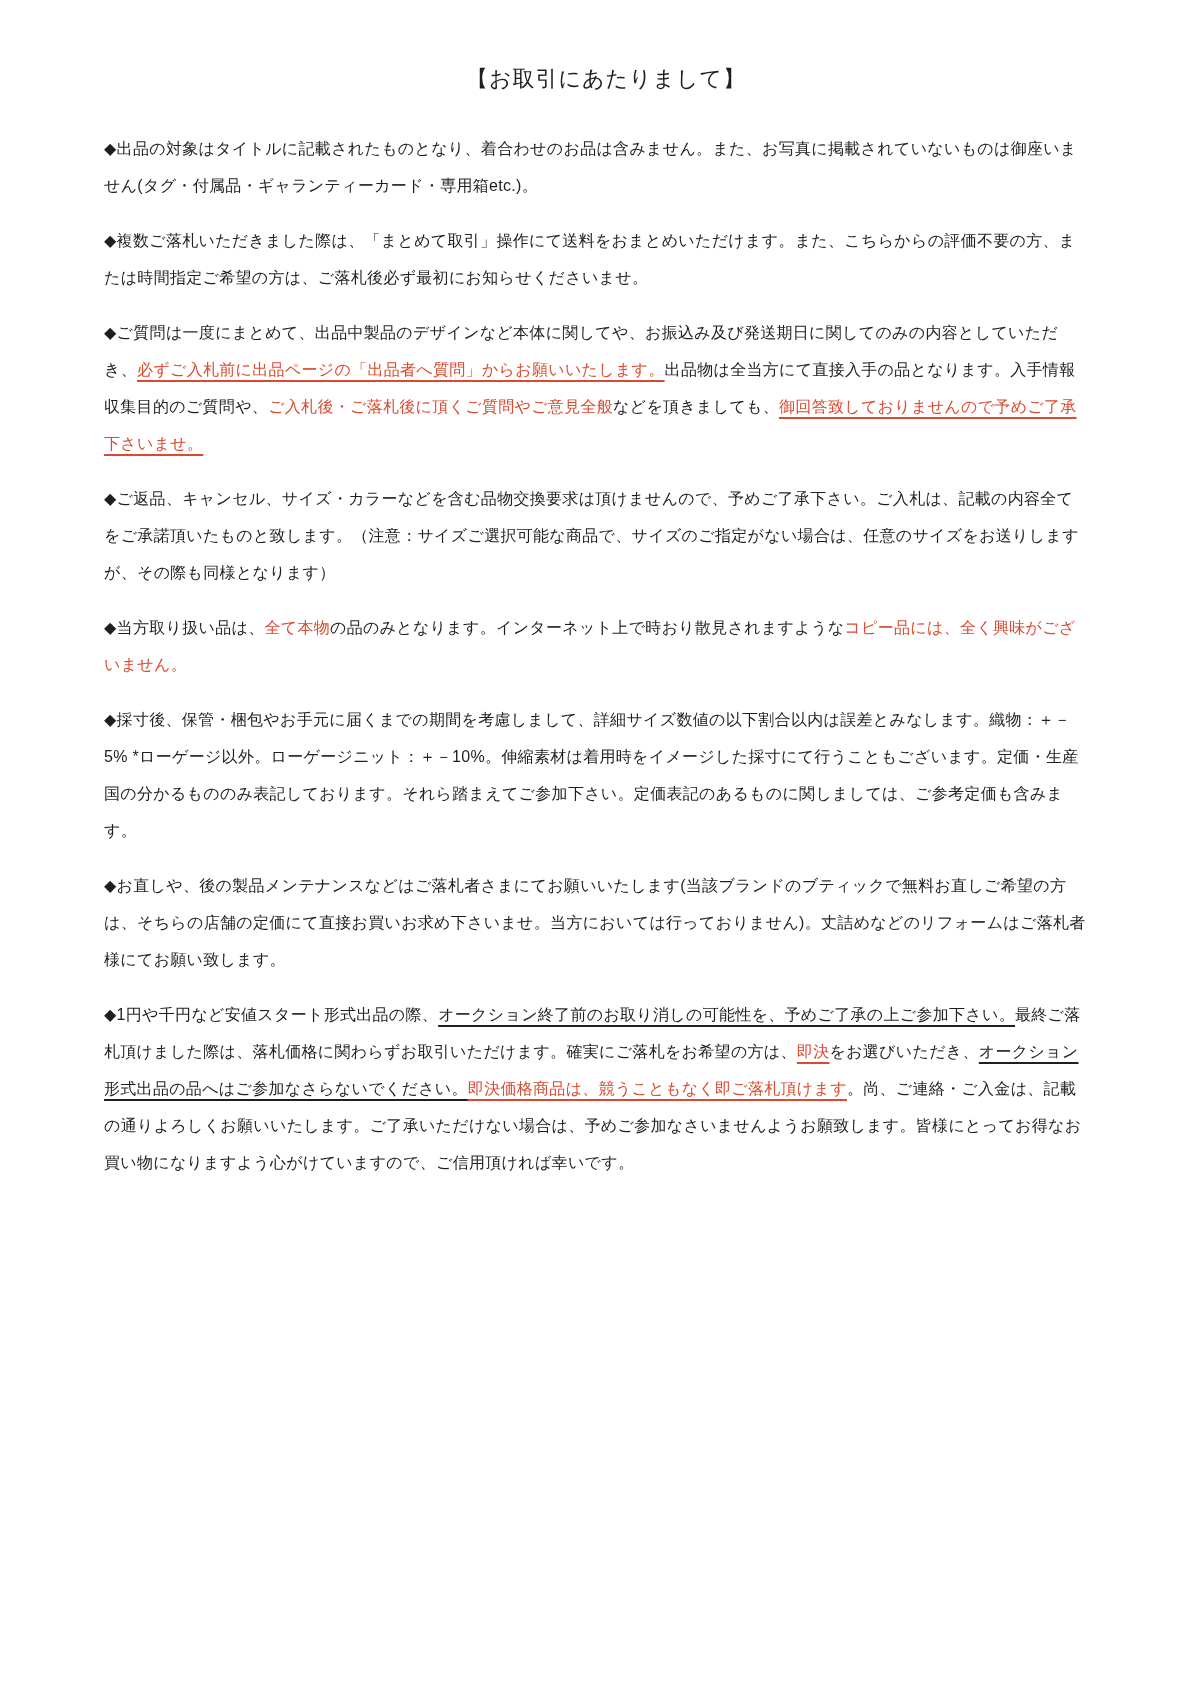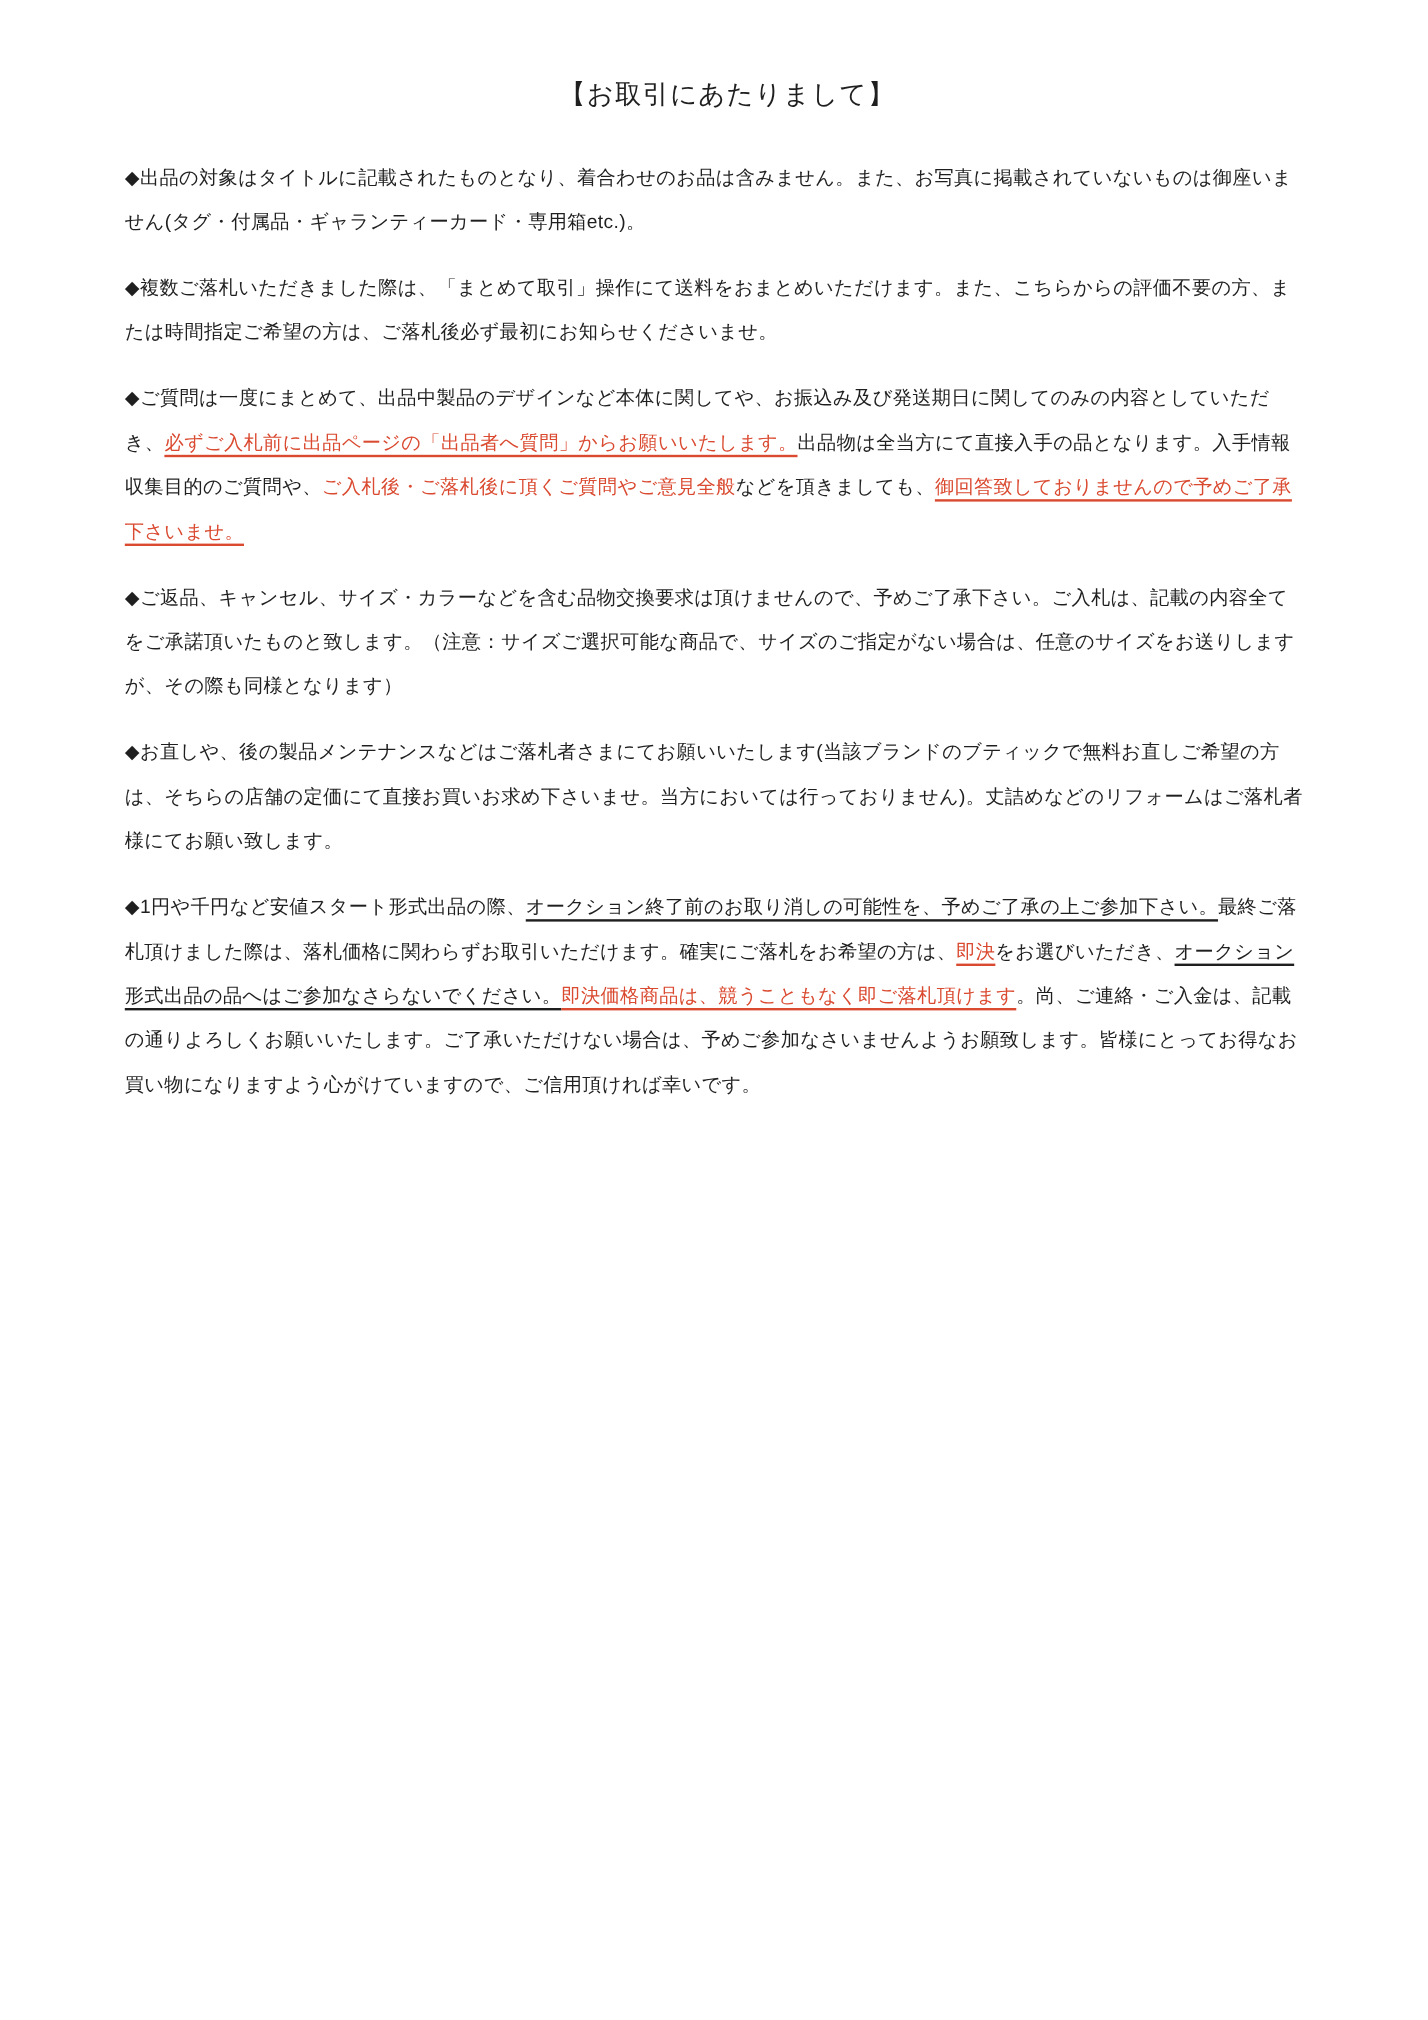--- a/index.html
+++ b/index.html
@@ -53,16 +53,18 @@
 </head>
 <body>
 
 <div class="page">
   <h1 class="title">【お取引にあたりまして】</h1>
   <div class="content" id="content">
       <p><span class="seg">◆出品の対象はタイトルに記載されたものとなり、着合わせのお品は含みません。また、お写真に掲載されていないものは御座いません(タグ・付属品・ギャランティーカード・専用箱etc.)。</span></p>
       <p><span class="seg">◆複数ご落札いただきました際は、「まとめて取引」操作にて送料をおまとめいただけます。また、こちらからの評価不要の方、または時間指定ご希望の方は、ご落札後必ず最初にお知らせくださいませ。</span></p>
       <p><span class="seg">◆ご質問は一度にまとめて、出品中製品のデザインなど本体に関してや、お振込み及び発送期日に関してのみの内容としていただき、</span><span class="seg red underline">必ずご入札前に出品ページの「出品者へ質問」からお願いいたします。</span><span class="seg">出品物は全当方にて直接入手の品となります。入手情報収集目的のご質問や、</span><span class="seg red">ご入札後・ご落札後に頂くご質問やご意見全般</span><span class="seg">などを頂きましても、</span><span class="seg red underline">御回答致しておりませんので予めご了承下さいませ。</span></p>
       <p><span class="seg">◆ご返品、キャンセル、サイズ・カラーなどを含む品物交換要求は頂けませんので、予めご了承下さい。ご入札は、記載の内容全てをご承諾頂いたものと致します。（注意：サイズご選択可能な商品で、サイズのご指定がない場合は、任意のサイズをお送りしますが、その際も同様となります）</span></p>
+      <p><span class="seg">◆当方取り扱い品は、</span><span class="seg red">全て本物</span><span class="seg">の品のみとなります。インターネット上で時おり散見されますような</span><span class="seg red">コピー品には、全く興味がございません。</span></p>
+      <p><span class="seg">◆採寸後、保管・梱包やお手元に届くまでの期間を考慮しまして、詳細サイズ数値の以下割合以内は誤差とみなします。織物：＋－5% *ローゲージ以外。ローゲージニット：＋－10%。伸縮素材は着用時をイメージした採寸にて行うこともございます。定価・生産国の分かるもののみ表記しております。それら踏まえてご参加下さい。定価表記のあるものに関しましては、ご参考定価も含みます。</span></p>
       <p><span class="seg">◆お直しや、後の製品メンテナンスなどはご落札者さまにてお願いいたします(当該ブランドのブティックで無料お直しご希望の方は、そちらの店舗の定価にて直接お買いお求め下さいませ。当方においては行っておりません)。丈詰めなどのリフォームはご落札者様にてお願い致します。</span></p>
       <p><span class="seg">◆1円や千円など安値スタート形式出品の際、</span><span class="seg underline">オークション終了前のお取り消しの可能性を、予めご了承の上ご参加下さい。</span><span class="seg">最終ご落札頂けました際は、落札価格に関わらずお取引いただけます。確実にご落札をお希望の方は、</span><span class="seg red underline">即決</span><span class="seg">をお選びいただき、</span><span class="seg underline">オークション形式出品の品へはご参加なさらないでください。</span><span class="seg red underline">即決価格商品は、競うこともなく即ご落札頂けます</span><span class="seg">。尚、ご連絡・ご入金は、記載の通りよろしくお願いいたします。ご了承いただけない場合は、予めご参加なさいませんようお願致します。皆様にとってお得なお買い物になりますよう心がけていますので、ご信用頂ければ幸いです。</span></p>
     </div>
 </div>
 
 </body></html>

